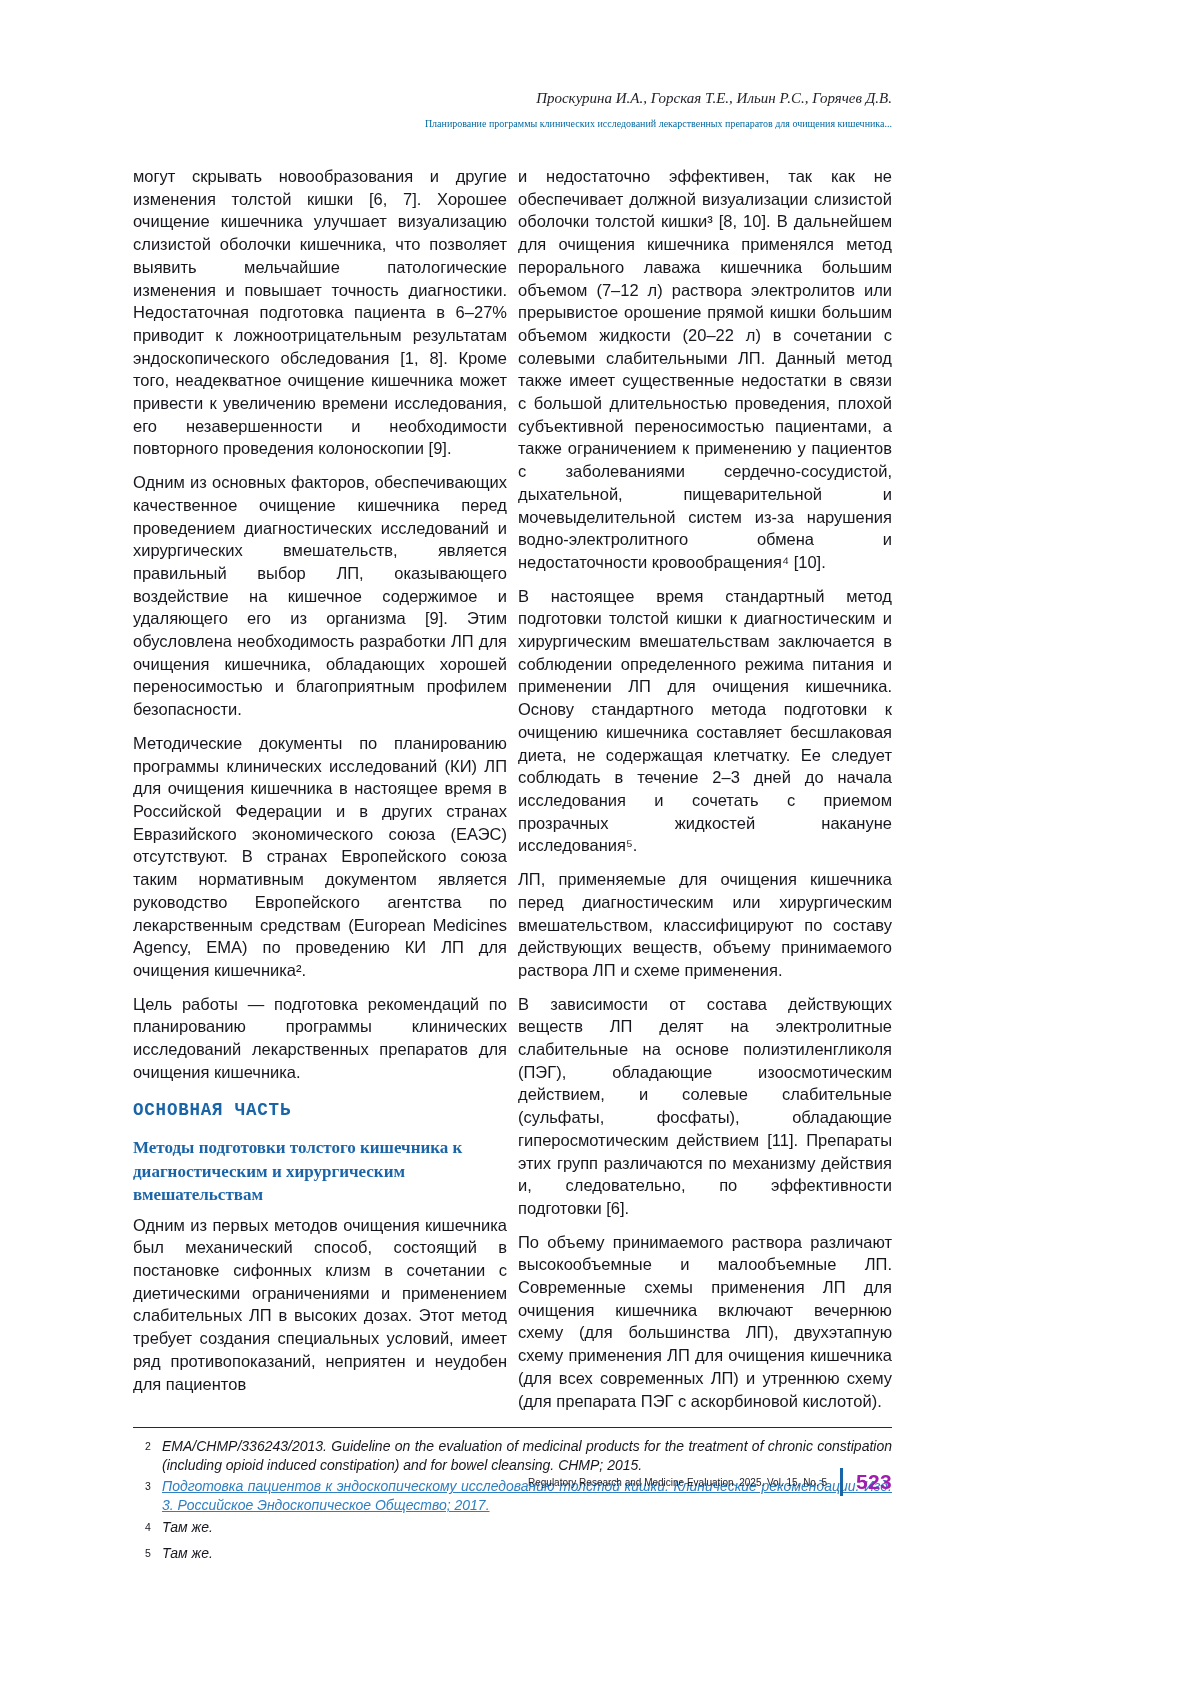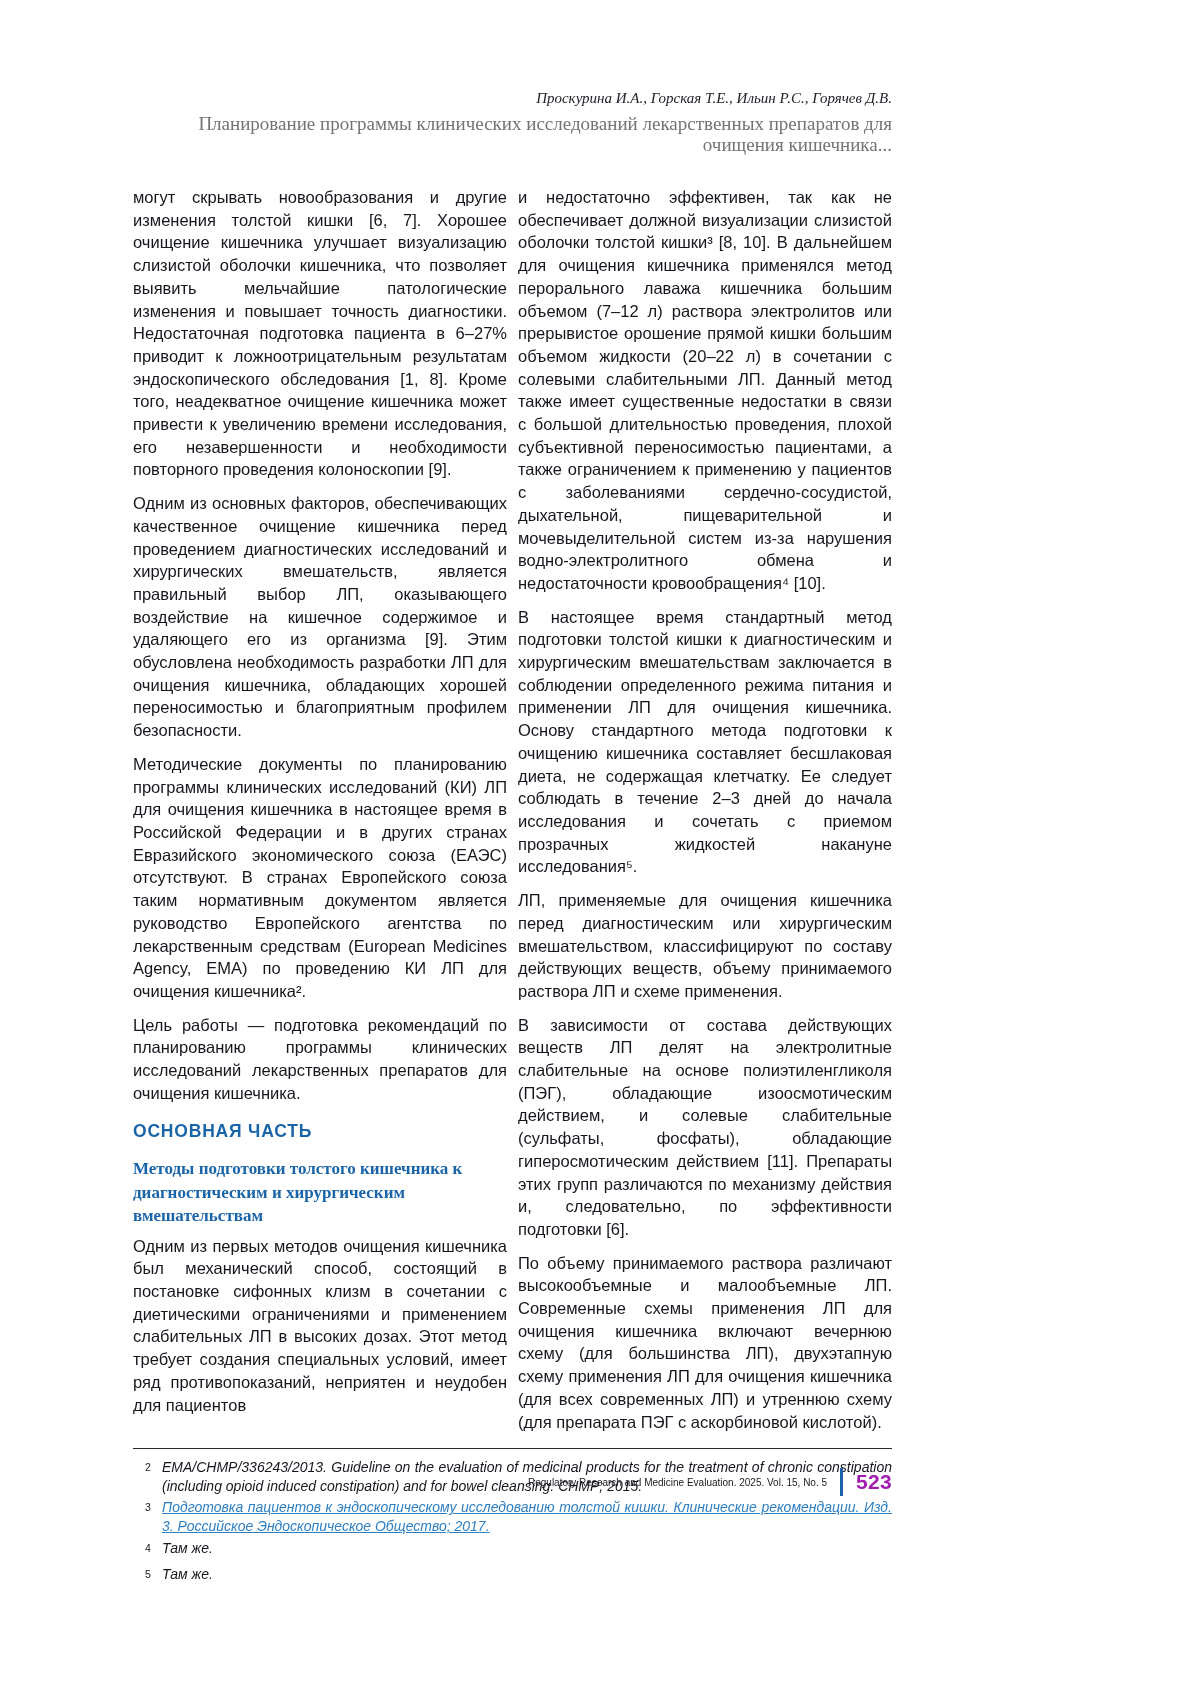--- a/index.html
+++ b/index.html
@@ -17,37 +17,37 @@
   
   .running-head { text-align: right; font-family: "Liberation Serif", serif; }
   .rh-authors {
     font-style: italic;
     font-size: 15px;
     line-height: 20px;
     color: #23232b;
     margin-bottom: 5px;
   }
   .rh-title {
-    font-size: 19px;
+    font-size: 10px;
     line-height: 21px;
-    color: #737373;
+    color: #0369a1;
   }
   
   .columns { display: flex; gap: 11px; margin-top: 31px; }
   .col {
     flex: 1;
     min-width: 0;
     font-size: 16.5px;
     line-height: 22.7px;
     text-align: justify;
     color: #16161e;
   }
   .col p { margin: 0 0 11px 0; }
   .section-heading {
-    font-family: Liberation Sans, sans-serif;
+    font-family: Liberation Mono, monospace;
     font-weight: bold;
     font-size: 17.5px;
     letter-spacing: 0.8px;
     color: #1a64a8;
     text-align: left;
     margin: 16px 0 14px 0;
   }
   .subsection-heading {
     font-family: "Liberation Serif", serif;
     font-weight: bold;

